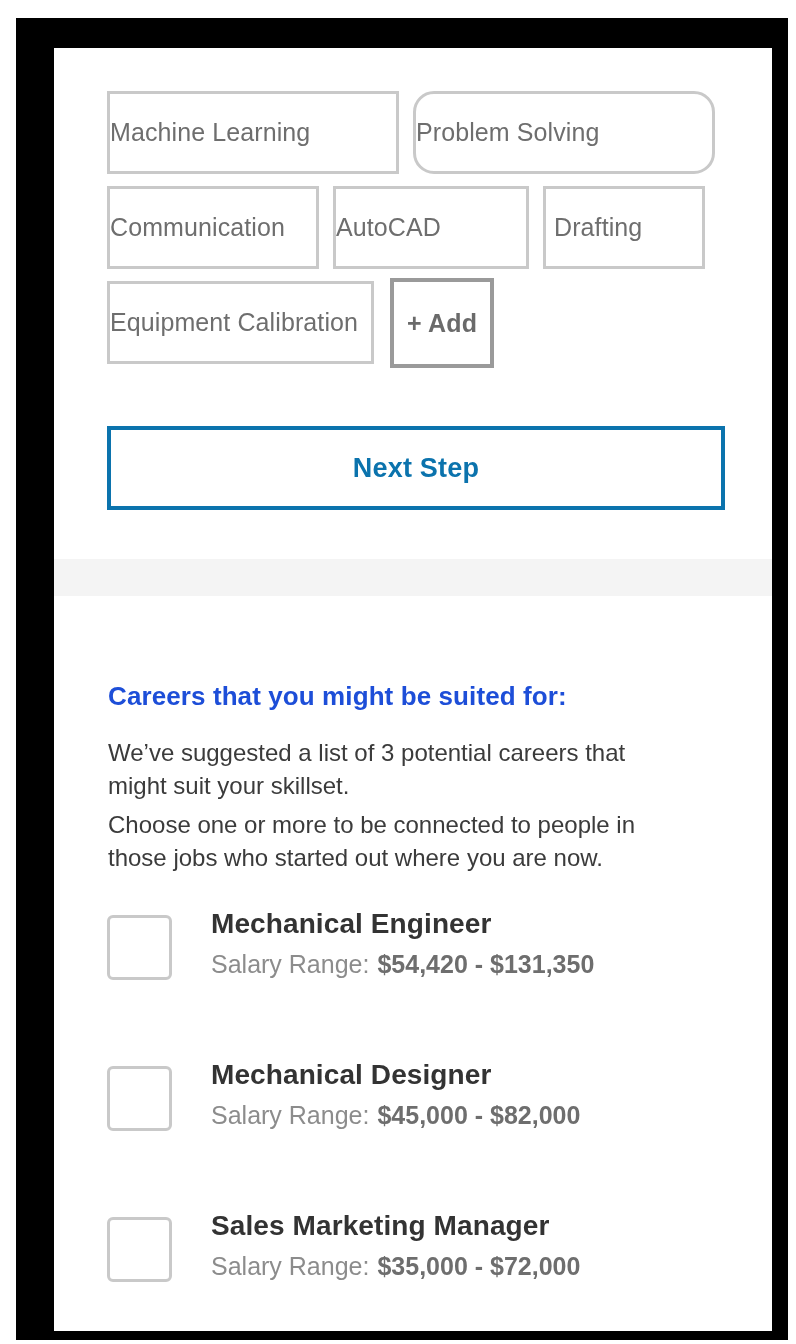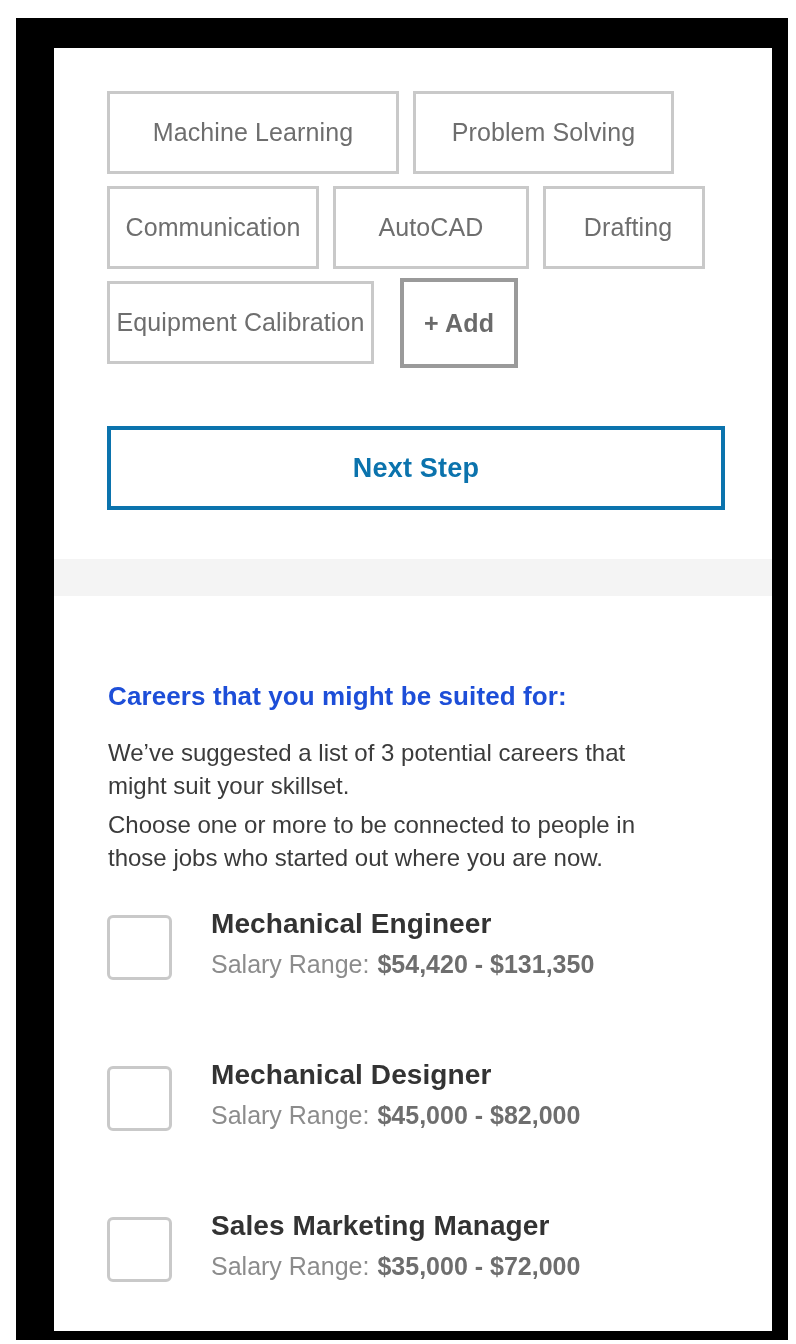--- a/index.html
+++ b/index.html
@@ -53,51 +53,50 @@
   }
   #chip-row-1 { margin-top: 43px; }
 
   .skill-chip {
     border: 3px solid #c9c9c9;
     background: #ffffff;
     box-sizing: border-box;
     height: 83px;
     display: flex;
     align-items: center;
-    justify-content: center;
     color: #6e6e6e;
     font-size: 25px;
     font-weight: 400;
     letter-spacing: 0.1px;
     margin-right: 14px;
     white-space: nowrap;
     cursor: pointer;
   }
 
   .chip-w-ml   { width: 292px; }
-  .chip-w-ps   { width: 261px; }
+  .chip-w-ps   { width: 302px; border-radius: 21px; }
   .chip-w-comm { width: 212px; }
   .chip-w-acad { width: 196px; }
   .chip-w-draft{ width: 162px; padding-left: 8px; }
   .chip-w-eq   { width: 267px; }
 
   #add-chip {
     border: 4px solid #9a9a9a;
     background: #ffffff;
     box-sizing: border-box;
-    width: 118px;
+    width: 104px;
     height: 90px;
     display: flex;
     align-items: center;
     justify-content: center;
     color: #6a6a6a;
     font-size: 25px;
     font-weight: 700;
     letter-spacing: 0.2px;
-    margin-left: 12px;
+    margin-left: 2px;
     margin-top: -3px;
     cursor: pointer;
   }
 
   
   #next-step-button {
     position: absolute;
     left: 53px;
     top: 378px;
     width: 618px;

